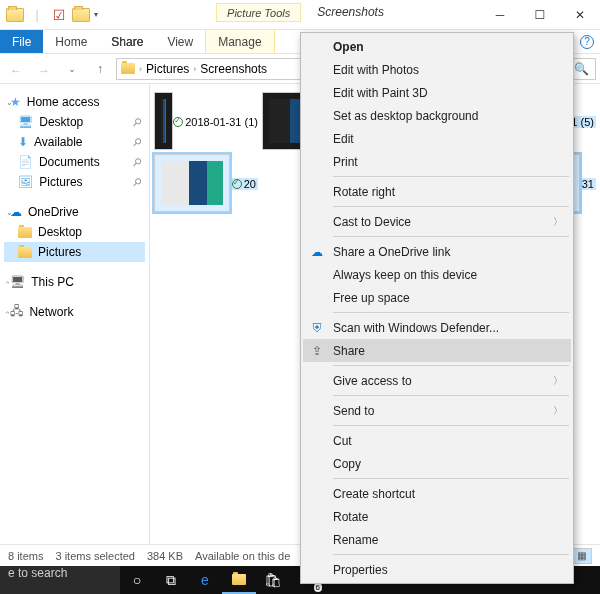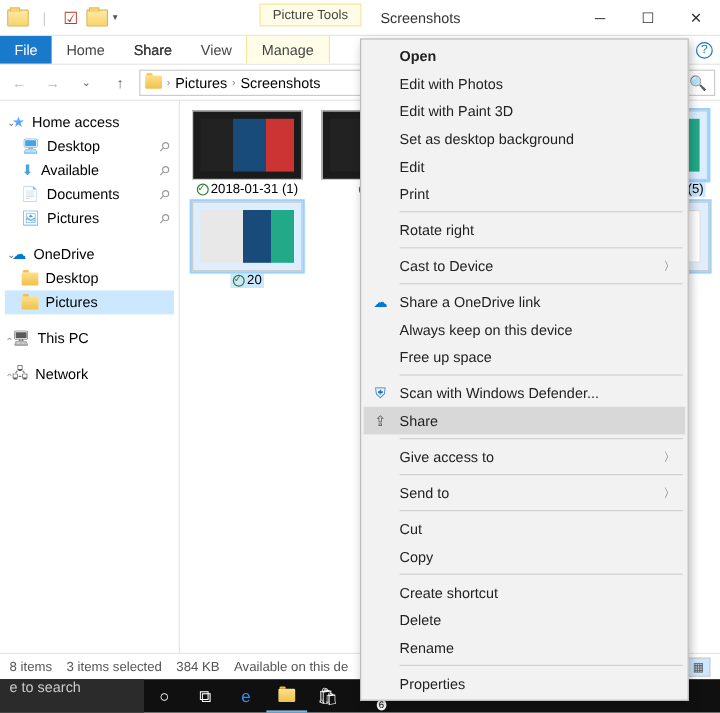--- a/index.html
+++ b/index.html
@@ -7,21 +7,21 @@
 
 
 .titlebar { display: flex; align-items: center; height: 30px; background: #fff; border-bottom: 1px solid #e5e5e5; position: relative; }
 .qat { display:flex; align-items:center; gap:0; padding-left:4px;}
 .qat-item { width:22px; height:22px; display:flex; align-items:center; justify-content:center; }
 .folder-small { width:18px; height:14px; background:linear-gradient(#ffe9a6,#f8d46b); border:1px solid #d8b551; border-radius:1px; position:relative;}
 .folder-small:before{content:"";position:absolute;top:-3px;left:1px;width:7px;height:3px;background:#f8d46b;border:1px solid #d8b551;border-bottom:none;border-radius:1px 1px 0 0;}
 .check-red{color:#c0392b;font-size:14px;}
 .dropdown-caret{font-size:8px;color:#555;margin-left:2px;}
 
-.ctx-title-center{position:absolute;left:50%;transform:translateX(-50%);display:flex;align-items:center;gap:16px;}
+.ctx-title-center{position:absolute;left:50%;transform:translateX(-50%);display:flex;align-items:flex-start;gap:16px;font-style:italic;}
 .ctx-tab{background:#fffde7;border:1px solid #f5e79e;padding:3px 10px 2px;font-size:11px;color:#444;position:relative;top:-2px;}
 .win-title{font-size:12px;color:#333;}
 .win-controls{margin-left:auto;display:flex;}
 .win-btn{width:40px;height:30px;display:flex;align-items:center;justify-content:center;font-size:12px;color:#333;}
 
 
 .ribbon{display:flex;align-items:center;height:24px;border-bottom:1px solid #e5e5e5;}
 .ribbon-tab{padding:0 12px;height:100%;display:flex;align-items:center;font-size:12px;color:#444;}
 .ribbon-tab.file{background:#1979ca;color:#fff;}
 .ribbon-tab.ctx{background:#fffde7;border-left:1px solid #f5e79e;border-right:1px solid #f5e79e;}
@@ -49,21 +49,21 @@
 .pin{margin-left:auto;color:#999;font-size:11px;transform:rotate(45deg);}
 .star{color:#58a6ff;}
 .cloud{color:#0078d7;}
 .pc{color:#5a5a5a;}
 .net{color:#5a5a5a;}
 .folder-icon{width:14px;height:11px;background:linear-gradient(#ffe08a,#f0c14b);border-radius:1px;display:inline-block;position:relative;}
 .folder-icon:before{content:"";position:absolute;top:-2px;left:1px;width:5px;height:2px;background:#f0c14b;border-radius:1px 1px 0 0;}
 
 
 .content{flex:1;padding:8px 4px;position:relative;display:flex;flex-wrap:wrap;align-content:flex-start;gap:4px;}
-.thumb-item{width:104px;display:flex;flex-direction:column;align-items:center;}
+.thumb-item{width:104px;display:flex;align-items:center;}
 .thumb-box{width:92px;height:58px;background:#1b1b1b;border:1px solid #ccc;position:relative;overflow:hidden;}
 .thumb-box.sel{outline:2px solid #99d1ff;background:#dceeff;}
 .thumb-inner{position:absolute;inset:6px;background:linear-gradient(90deg,#222 0 35%,#184a7a 35% 70%,#c33 70% 100%);}
 .thumb-inner.light{background:linear-gradient(90deg,#e8e8e8 0 45%,#184a7a 45% 75%,#2a8 75% 100%);}
 .thumb-inner.white{background:#fff;border:1px solid #ddd;}
 .thumb-label{font-size:11px;margin-top:2px;display:flex;align-items:center;gap:2px;white-space:nowrap;}
 .sync{width:10px;height:10px;border:1.5px solid #2e7d32;border-radius:50%;position:relative;display:inline-block;}
 .sync:after{content:"✓";position:absolute;font-size:8px;color:#2e7d32;left:0;top:-2px;}
 .thumb-label.sel{background:#cce8ff;padding:0 2px;}
 
@@ -356,21 +356,21 @@
       <span>Cut</span>
     </div>
   <div class="ctxm-item">
       <span>Copy</span>
     </div>
   <div class="ctxm-sep"></div>
   <div class="ctxm-item">
       <span>Create shortcut</span>
     </div>
   <div class="ctxm-item">
-      <span>Delete</span>
+      <span>Rotate</span>
     </div>
   <div class="ctxm-item">
       <span>Rename</span>
     </div>
   <div class="ctxm-sep"></div>
   <div class="ctxm-item">
       <span>Properties</span>
     </div>
 </div>
 

